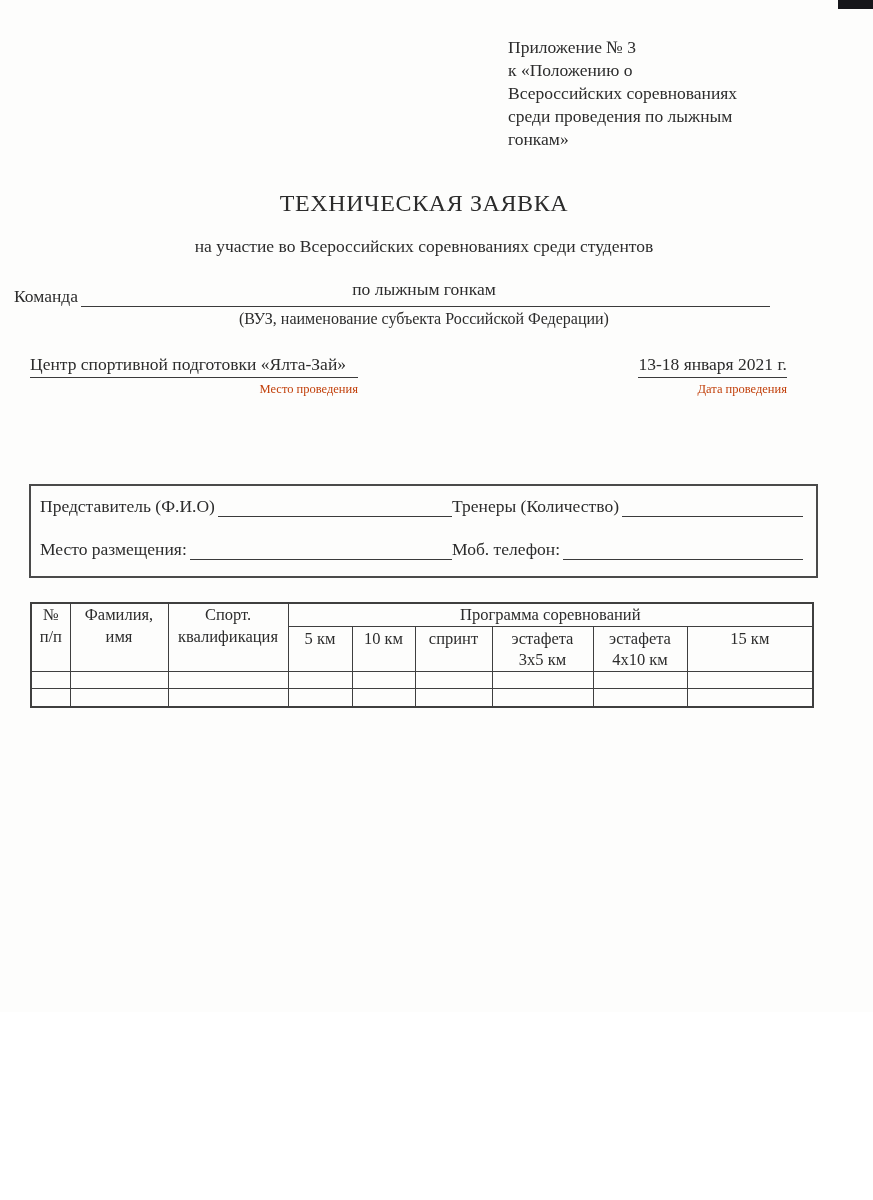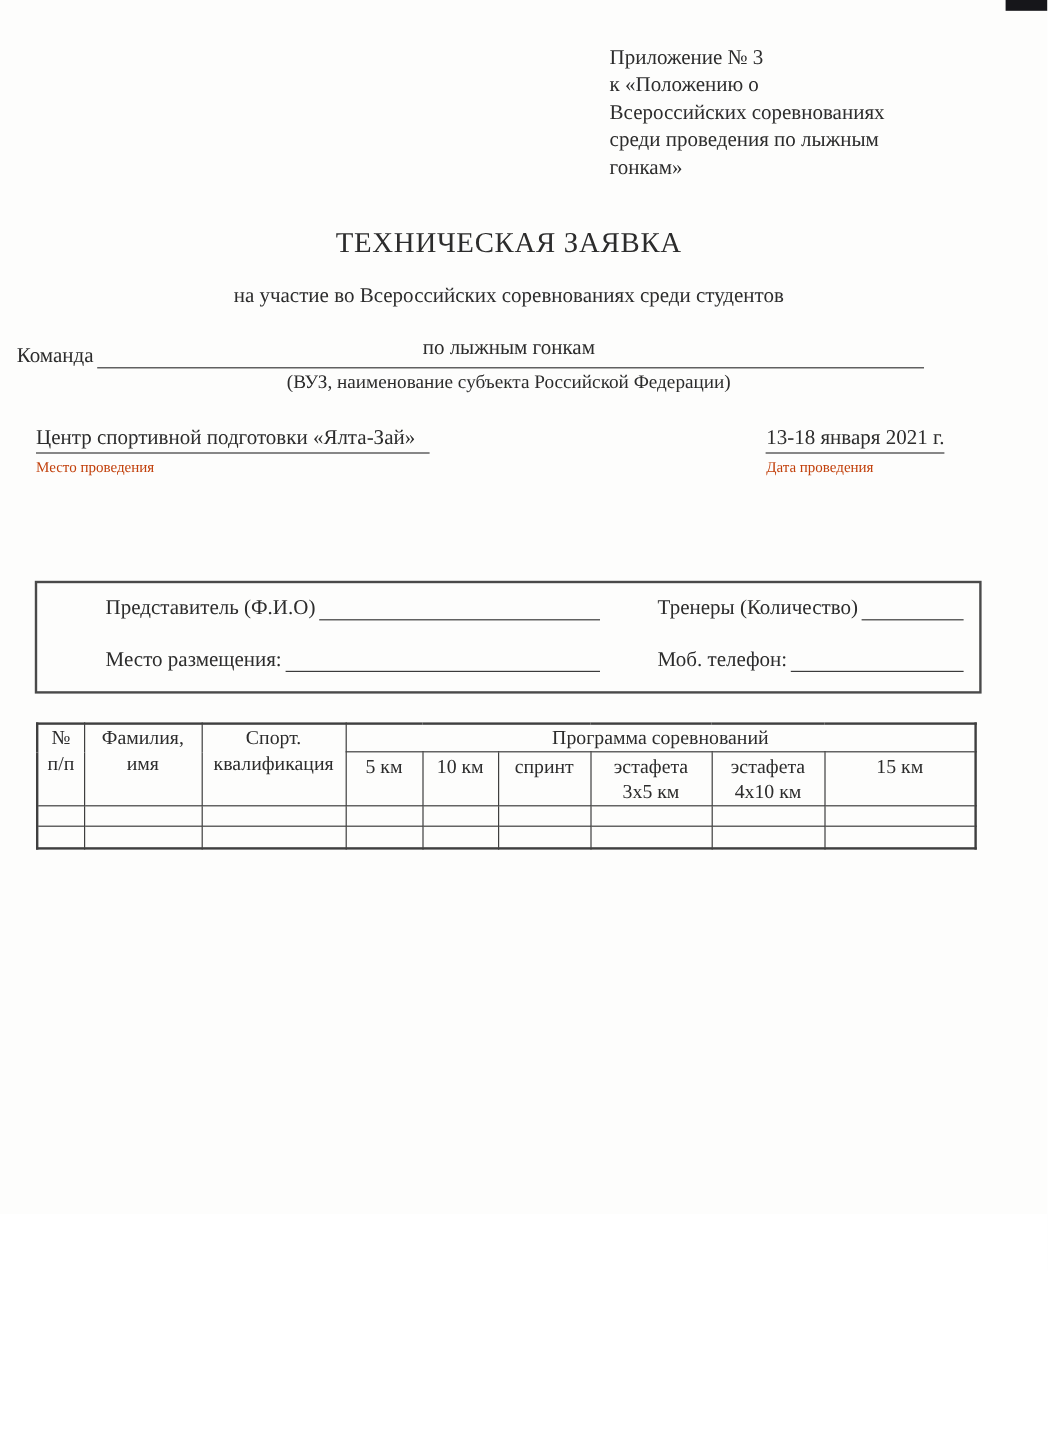--- a/index.html
+++ b/index.html
@@ -53,21 +53,21 @@
     top: 310px; left: 30px; width: 788px;
     text-align: center;
     font-size: 16px;
   }
   .venue-date-row {
     position: absolute;
     top: 353px; left: 30px; width: 757px;
     display: flex;
     justify-content: space-between;
   }
-  .vd-item { text-align: left; }
+  .vd-item { text-align: right; }
   .vd-value {
     display: inline-block;
     font-size: 17.5px;
     line-height: 23px;
     border-bottom: 1.5px solid #3b3b3b;
     padding-bottom: 1px;
   }
   .vd-value.pad-right { padding-right: 12px; }
   .vd-caption { font-size: 12.5px; margin-top: 4px; color: #c2410c; }
   .info-box {
@@ -77,21 +77,21 @@
     border: 2px solid #4a4a4a;
     font-size: 17.5px;
   }
   .info-row {
     display: flex;
     padding: 0 13px 0 9px;
     line-height: 22px;
   }
   .info-row.first { margin-top: 9px; }
   .info-row.second { margin-top: 21px; }
-  .seg { display: flex; margin-left: 48px; }
+  .seg { display: flex; }
   .seg-left { width: 54%; }
   .seg-right { flex: 1 1 auto; }
   .label { white-space: nowrap; }
   table.entry-table {
     position: absolute;
     top: 602px; left: 30px;
     width: 782px;
     border-collapse: collapse;
     table-layout: fixed;
     border: 2px solid #3f3f3f;

